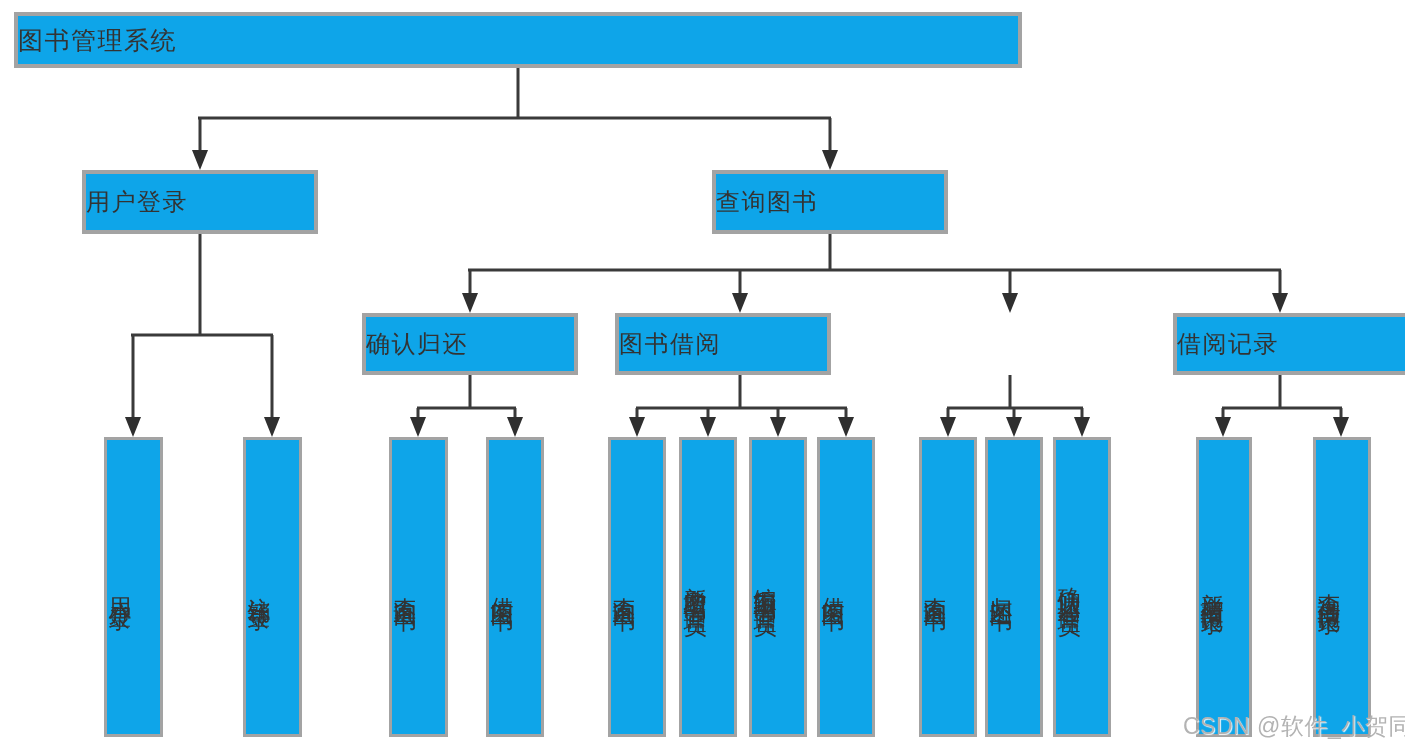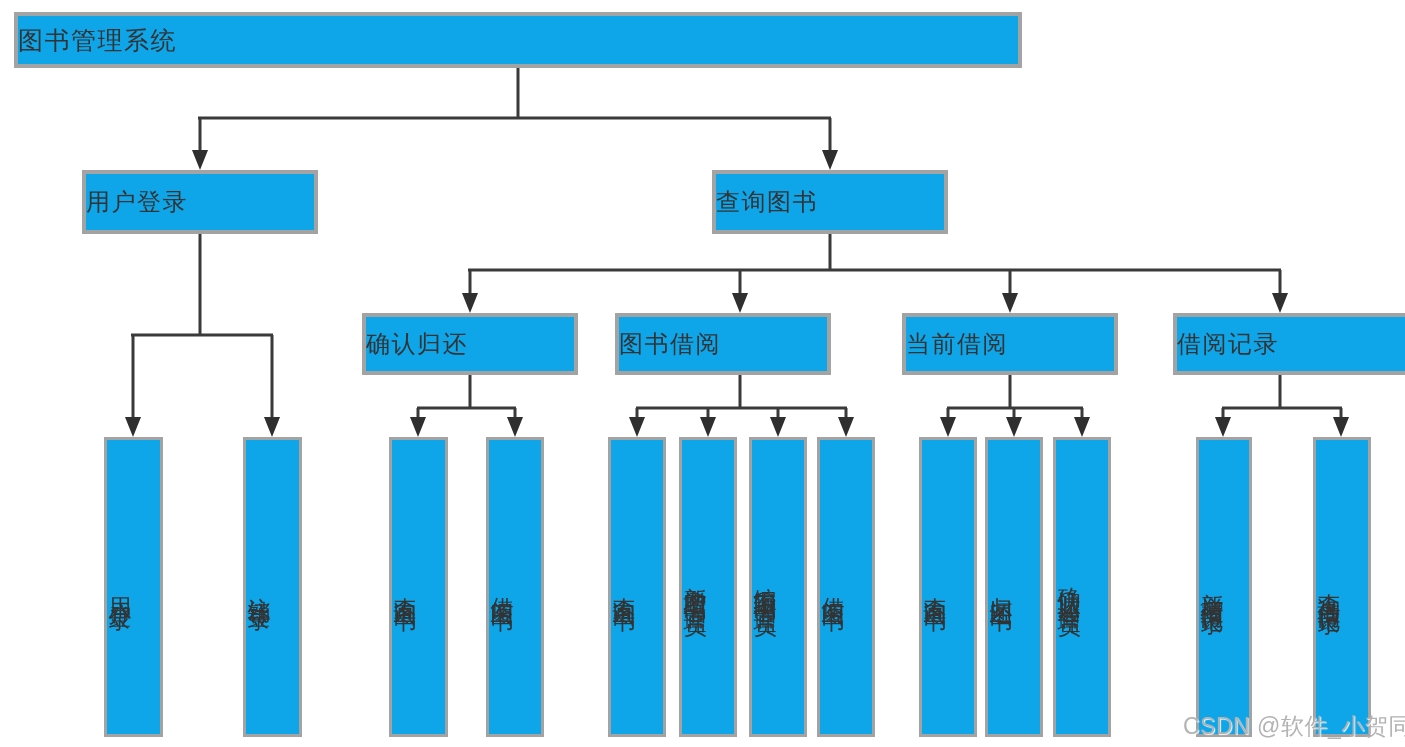--- a/index.html
+++ b/index.html
@@ -80,23 +80,20 @@
   <div class="node" style="left:712px;top:170px;width:236px;height:64px">
     <span class="hlabel">查询图书</span>
   </div>
 
   <div class="node" style="left:362px;top:313px;width:216px;height:62px">
     <span class="hlabel">确认归还</span>
   </div>
   <div class="node" style="left:615px;top:313px;width:216px;height:62px">
     <span class="hlabel">图书借阅</span>
   </div>
-  <div class="node" style="left:902px;top:313px;width:216px;height:62px">
-    <span class="hlabel">当前借阅</span>
-  </div>
   <div class="node" style="left:1173px;top:313px;width:242px;height:62px">
     <span class="hlabel">借阅记录</span>
   </div>
 
   <div class="node leaf" style="left:104px;top:437px;width:59px;height:300px">
     <span class="vtext">用户登录</span>
   </div>
   <div class="node leaf" style="left:243px;top:437px;width:59px;height:300px">
     <span class="vtext">注销登录</span>
   </div>

